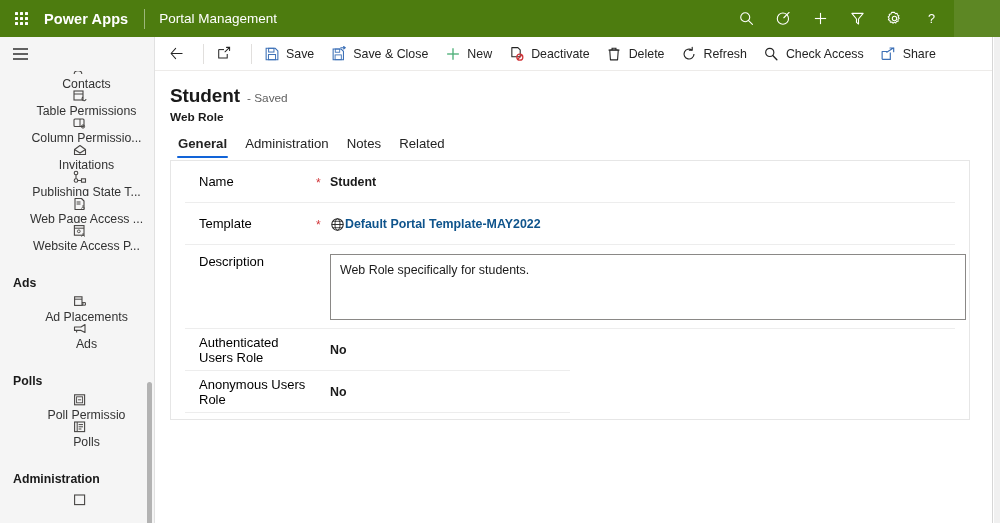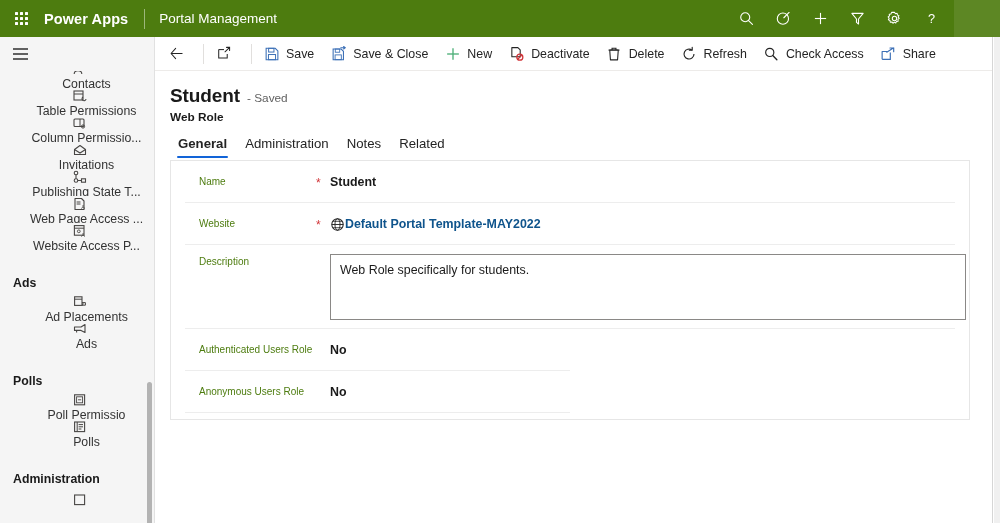--- a/index.html
+++ b/index.html
@@ -186,21 +186,21 @@
   }
   .frow { display: flex; position: relative; }
   .frow .sep {
     position: absolute; left: 14px; bottom: 0; height: 1px; background: #ededed;
   }
   .frow.wide .sep { right: 14px; }
   .frow.narrow .sep { width: 385px; }
   .flabel {
     width: 145px; min-width: 145px;
     padding: 0 0 0 28px;
-    font-size: 10px; color: #4d7c0f; line-height: 16px;
+    font-size: 13px; color: #000000; line-height: 16px;
   }
   .freq { width: 14px; min-width: 14px; color: #d13438; font-size: 12px; padding-top: 1px; }
   .fvalue { flex: 1; font-size: 12.4px; color: #1a1a1a; font-weight: bold; }
 
   .row-name { height: 42px; align-items: center; }
   .row-name .flabel { font-weight: normal; }
   .row-web { height: 42px; align-items: center; }
   .weblink {
     display: flex; align-items: center; gap: 0;
     color: #0f548c; font-weight: bold; font-size: 12.4px;
@@ -561,21 +561,21 @@
   <div class="form-card">
 
     <div class="frow row-name wide">
       <div class="flabel">Name</div>
       <div class="freq">*</div>
       <div class="fvalue">Student</div>
       <div class="sep"></div>
     </div>
 
     <div class="frow row-web wide">
-      <div class="flabel">Website</div>
+      <div class="flabel">Template</div>
       <div class="freq">*</div>
       <div class="fvalue">
         <span class="weblink">
           <svg width="15" height="15" viewBox="0 0 16 16">
             <circle cx="8" cy="8" r="6.1" fill="none" stroke="#242424" stroke-width="1.1"></circle>
             <ellipse cx="8" cy="8" rx="2.7" ry="6.1" fill="none" stroke="#242424" stroke-width="1"></ellipse>
             <line x1="1.9" y1="8" x2="14.1" y2="8" stroke="#242424" stroke-width="1"></line>
             <line x1="3.1" y1="4.6" x2="12.9" y2="4.6" stroke="#242424" stroke-width=".85"></line>
             <line x1="3.1" y1="11.4" x2="12.9" y2="11.4" stroke="#242424" stroke-width=".85"></line>
           </svg>

